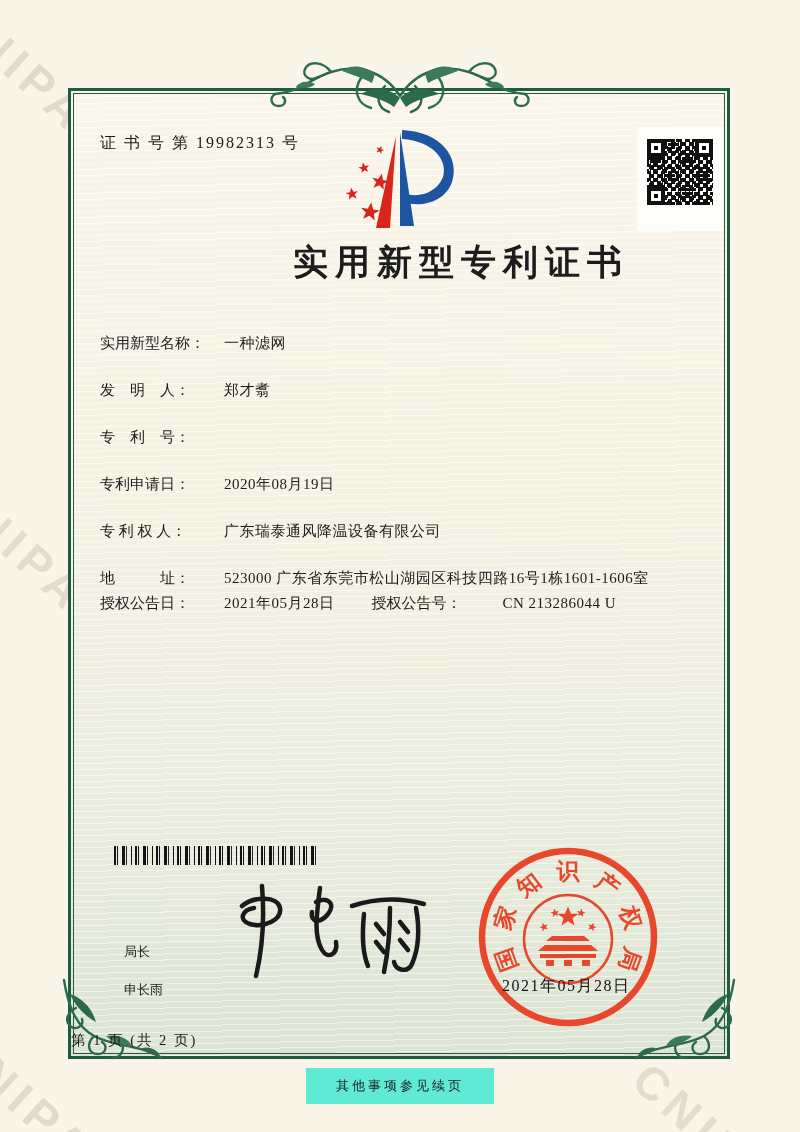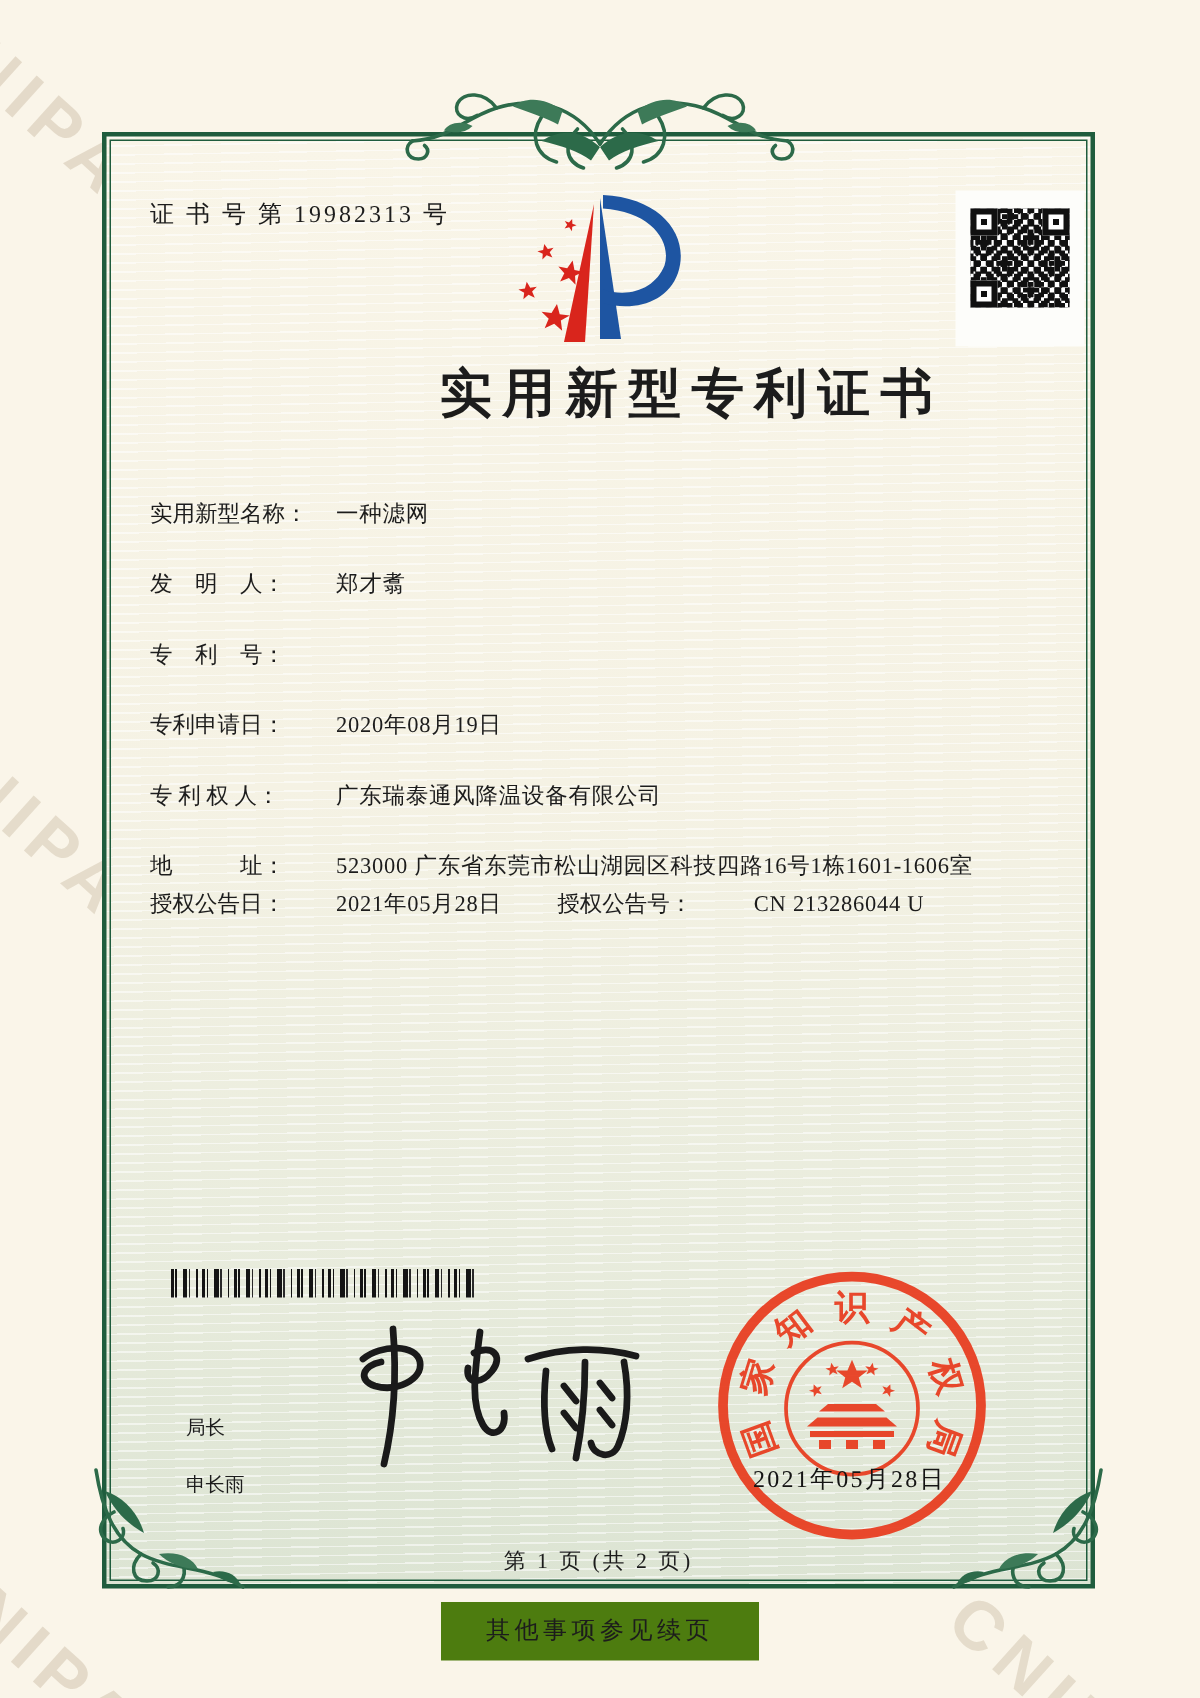--- a/index.html
+++ b/index.html
@@ -62,23 +62,23 @@
       #141414 3px 4px, rgba(0,0,0,0) 4px 8px,
       #141414 8px 11px, rgba(0,0,0,0) 11px 12px,
       #2a2a2a 12px 13px, rgba(0,0,0,0) 13px 17px,
       #141414 17px 18px, rgba(0,0,0,0) 18px 21px);
   }
   .director{left:124px; top:896px; font-size:13px;margin-top:47px;}
   .director .name{margin-top:20px;}
   .sig{left:224px; top:876px;}
   .seal{left:473px; top:842px; z-index:3;}
   .seal-date{left:502px; top:976px; font-size:16px; letter-spacing:1.5px; z-index:5; color:#141414;}
-  .page-no{left:71px; width:656px; top:1031px; text-align:center; font-size:14.5px; letter-spacing:2px;}
+  .page-no{left:71px; width:656px; top:1031px; text-align:left; font-size:14.5px; letter-spacing:2px;}
   .cont-wrap{left:0; width:800px; top:1068px; text-align:center; z-index:4;}
-  .cont-note{display:inline-block; background:#4d7c0f; padding:9px 30px; font-size:16px; letter-spacing:3px;}
+  .cont-note{display:inline-block; background:#5eead4; padding:9px 30px; font-size:13px; letter-spacing:3px;}
 </style>
 </head>
 <body>
 
 <div class="page">
 
   <div class="wm wm1">CNIPA</div>
   <div class="wm wm2">CNIPA</div>
   <div class="wm wm3">CNIPA</div>
   <div class="wm wm4">CNIPA</div>

